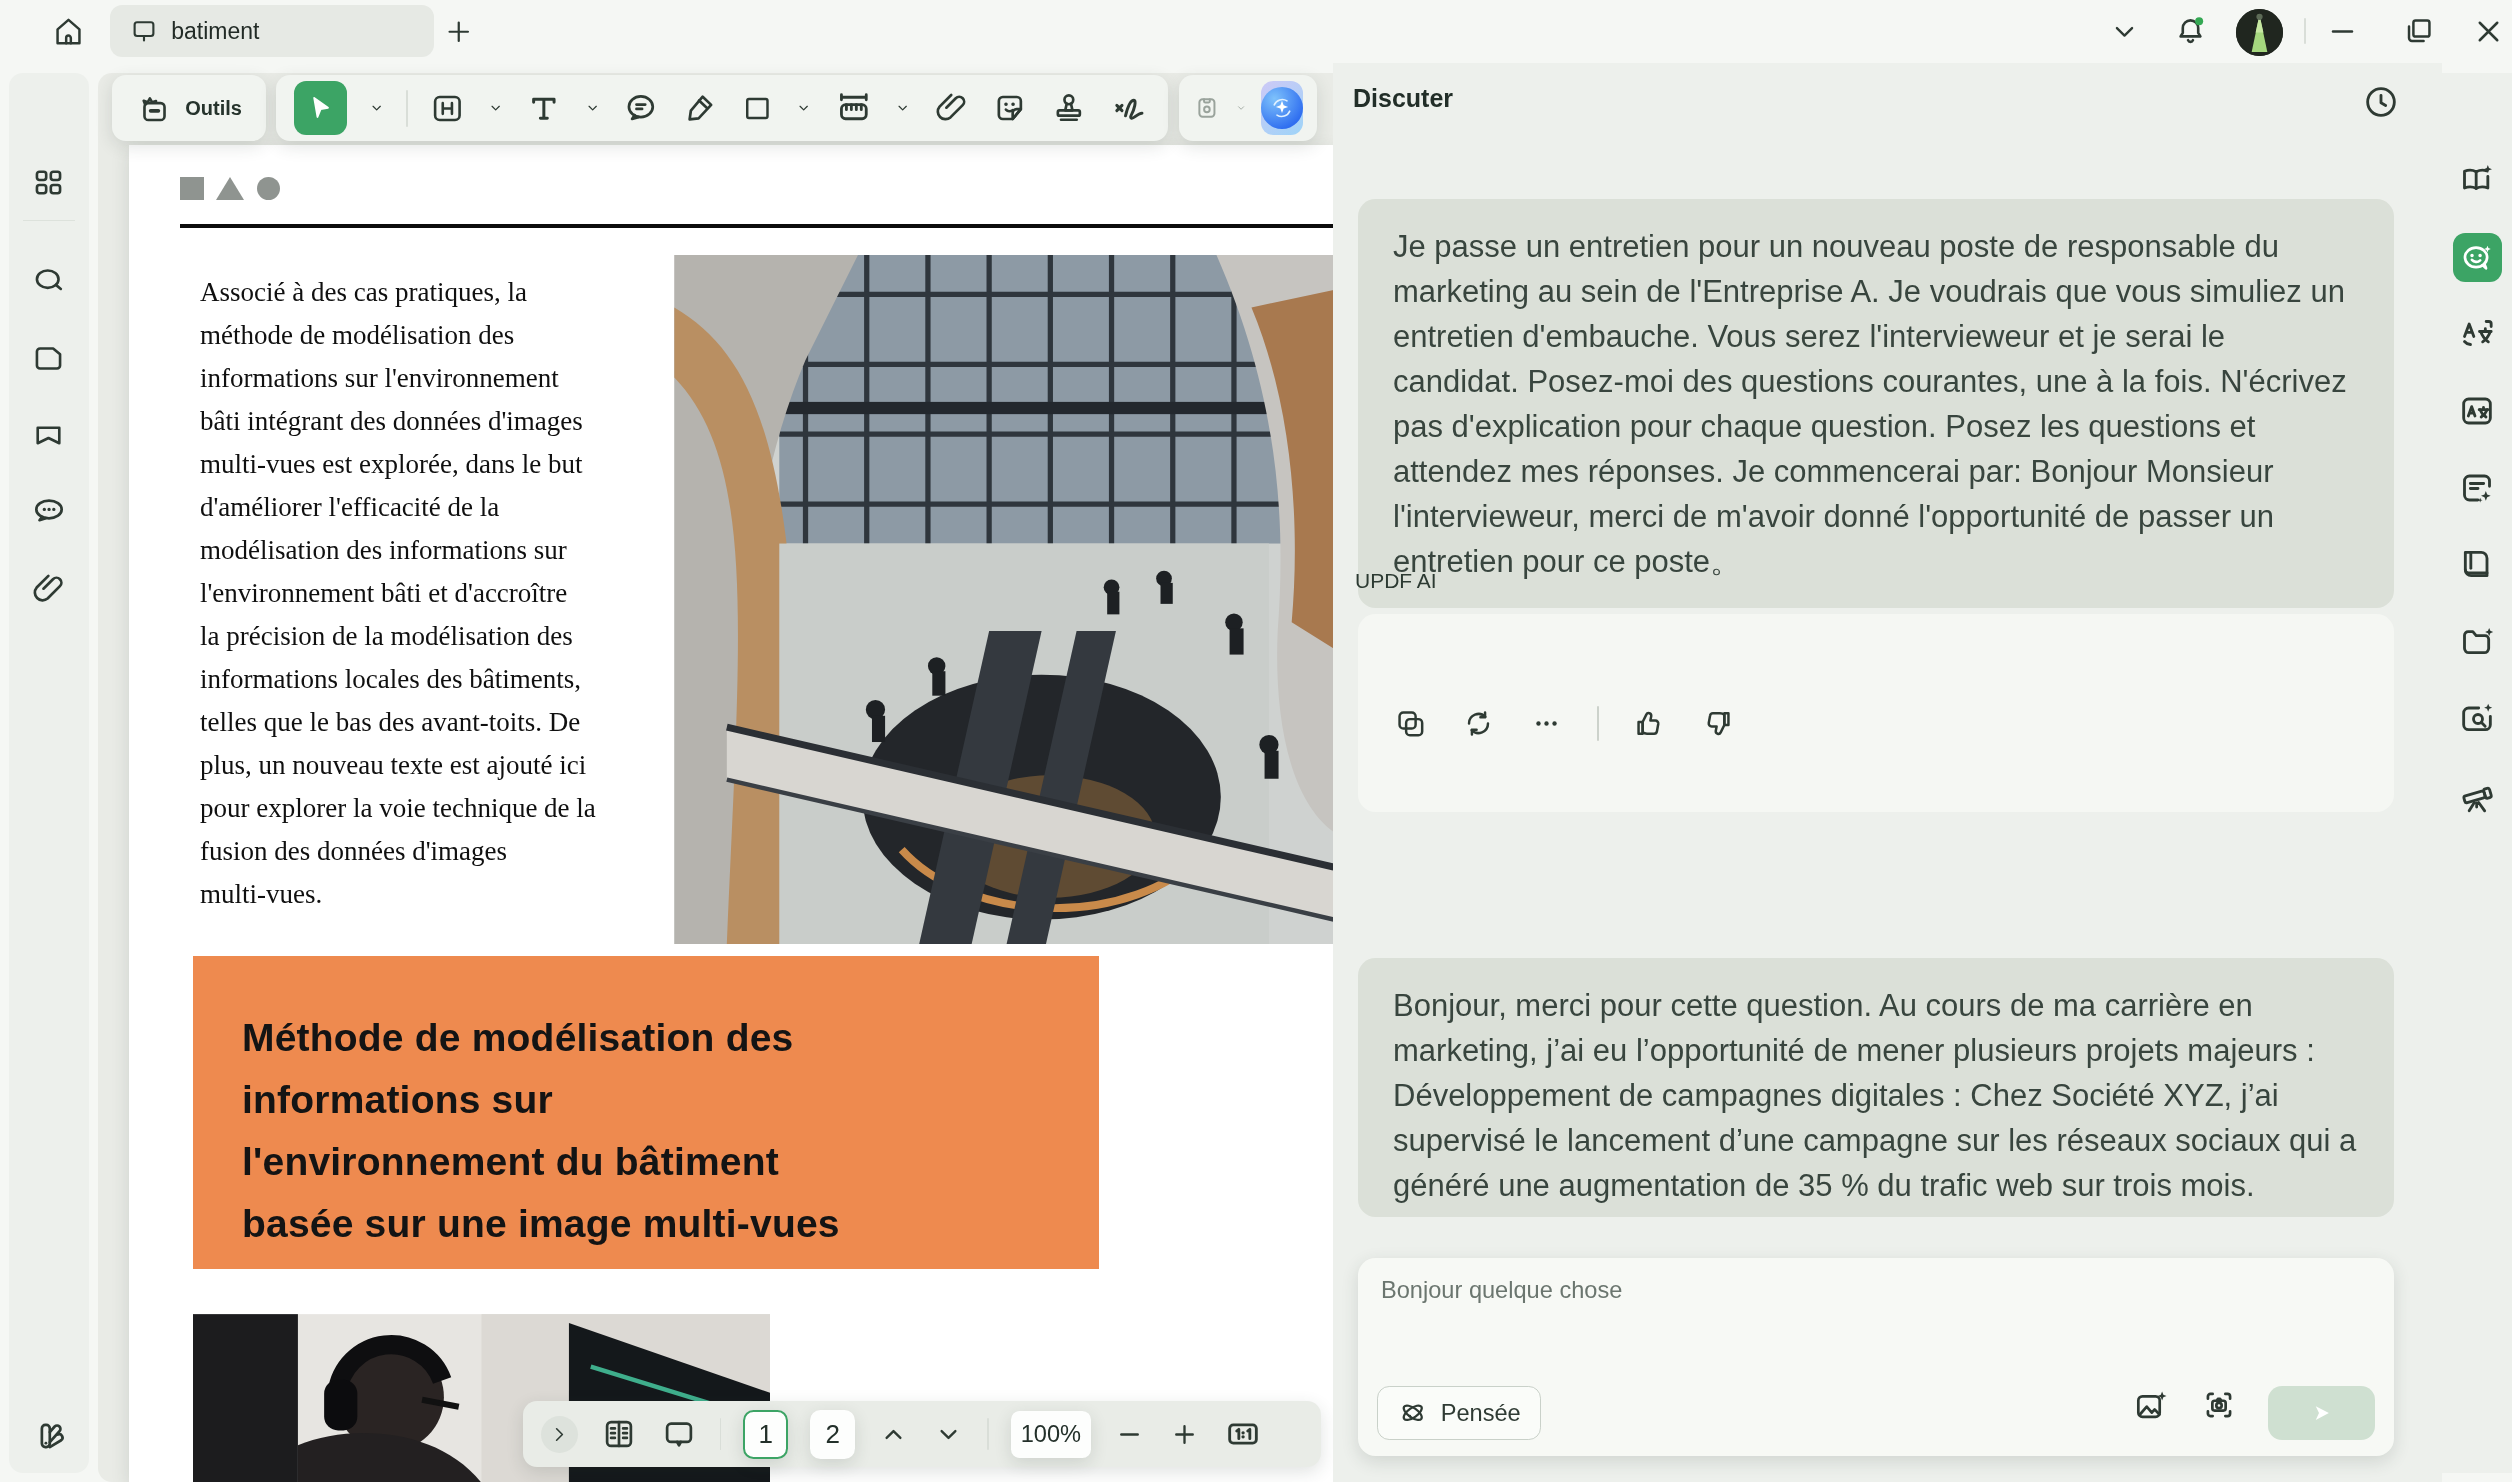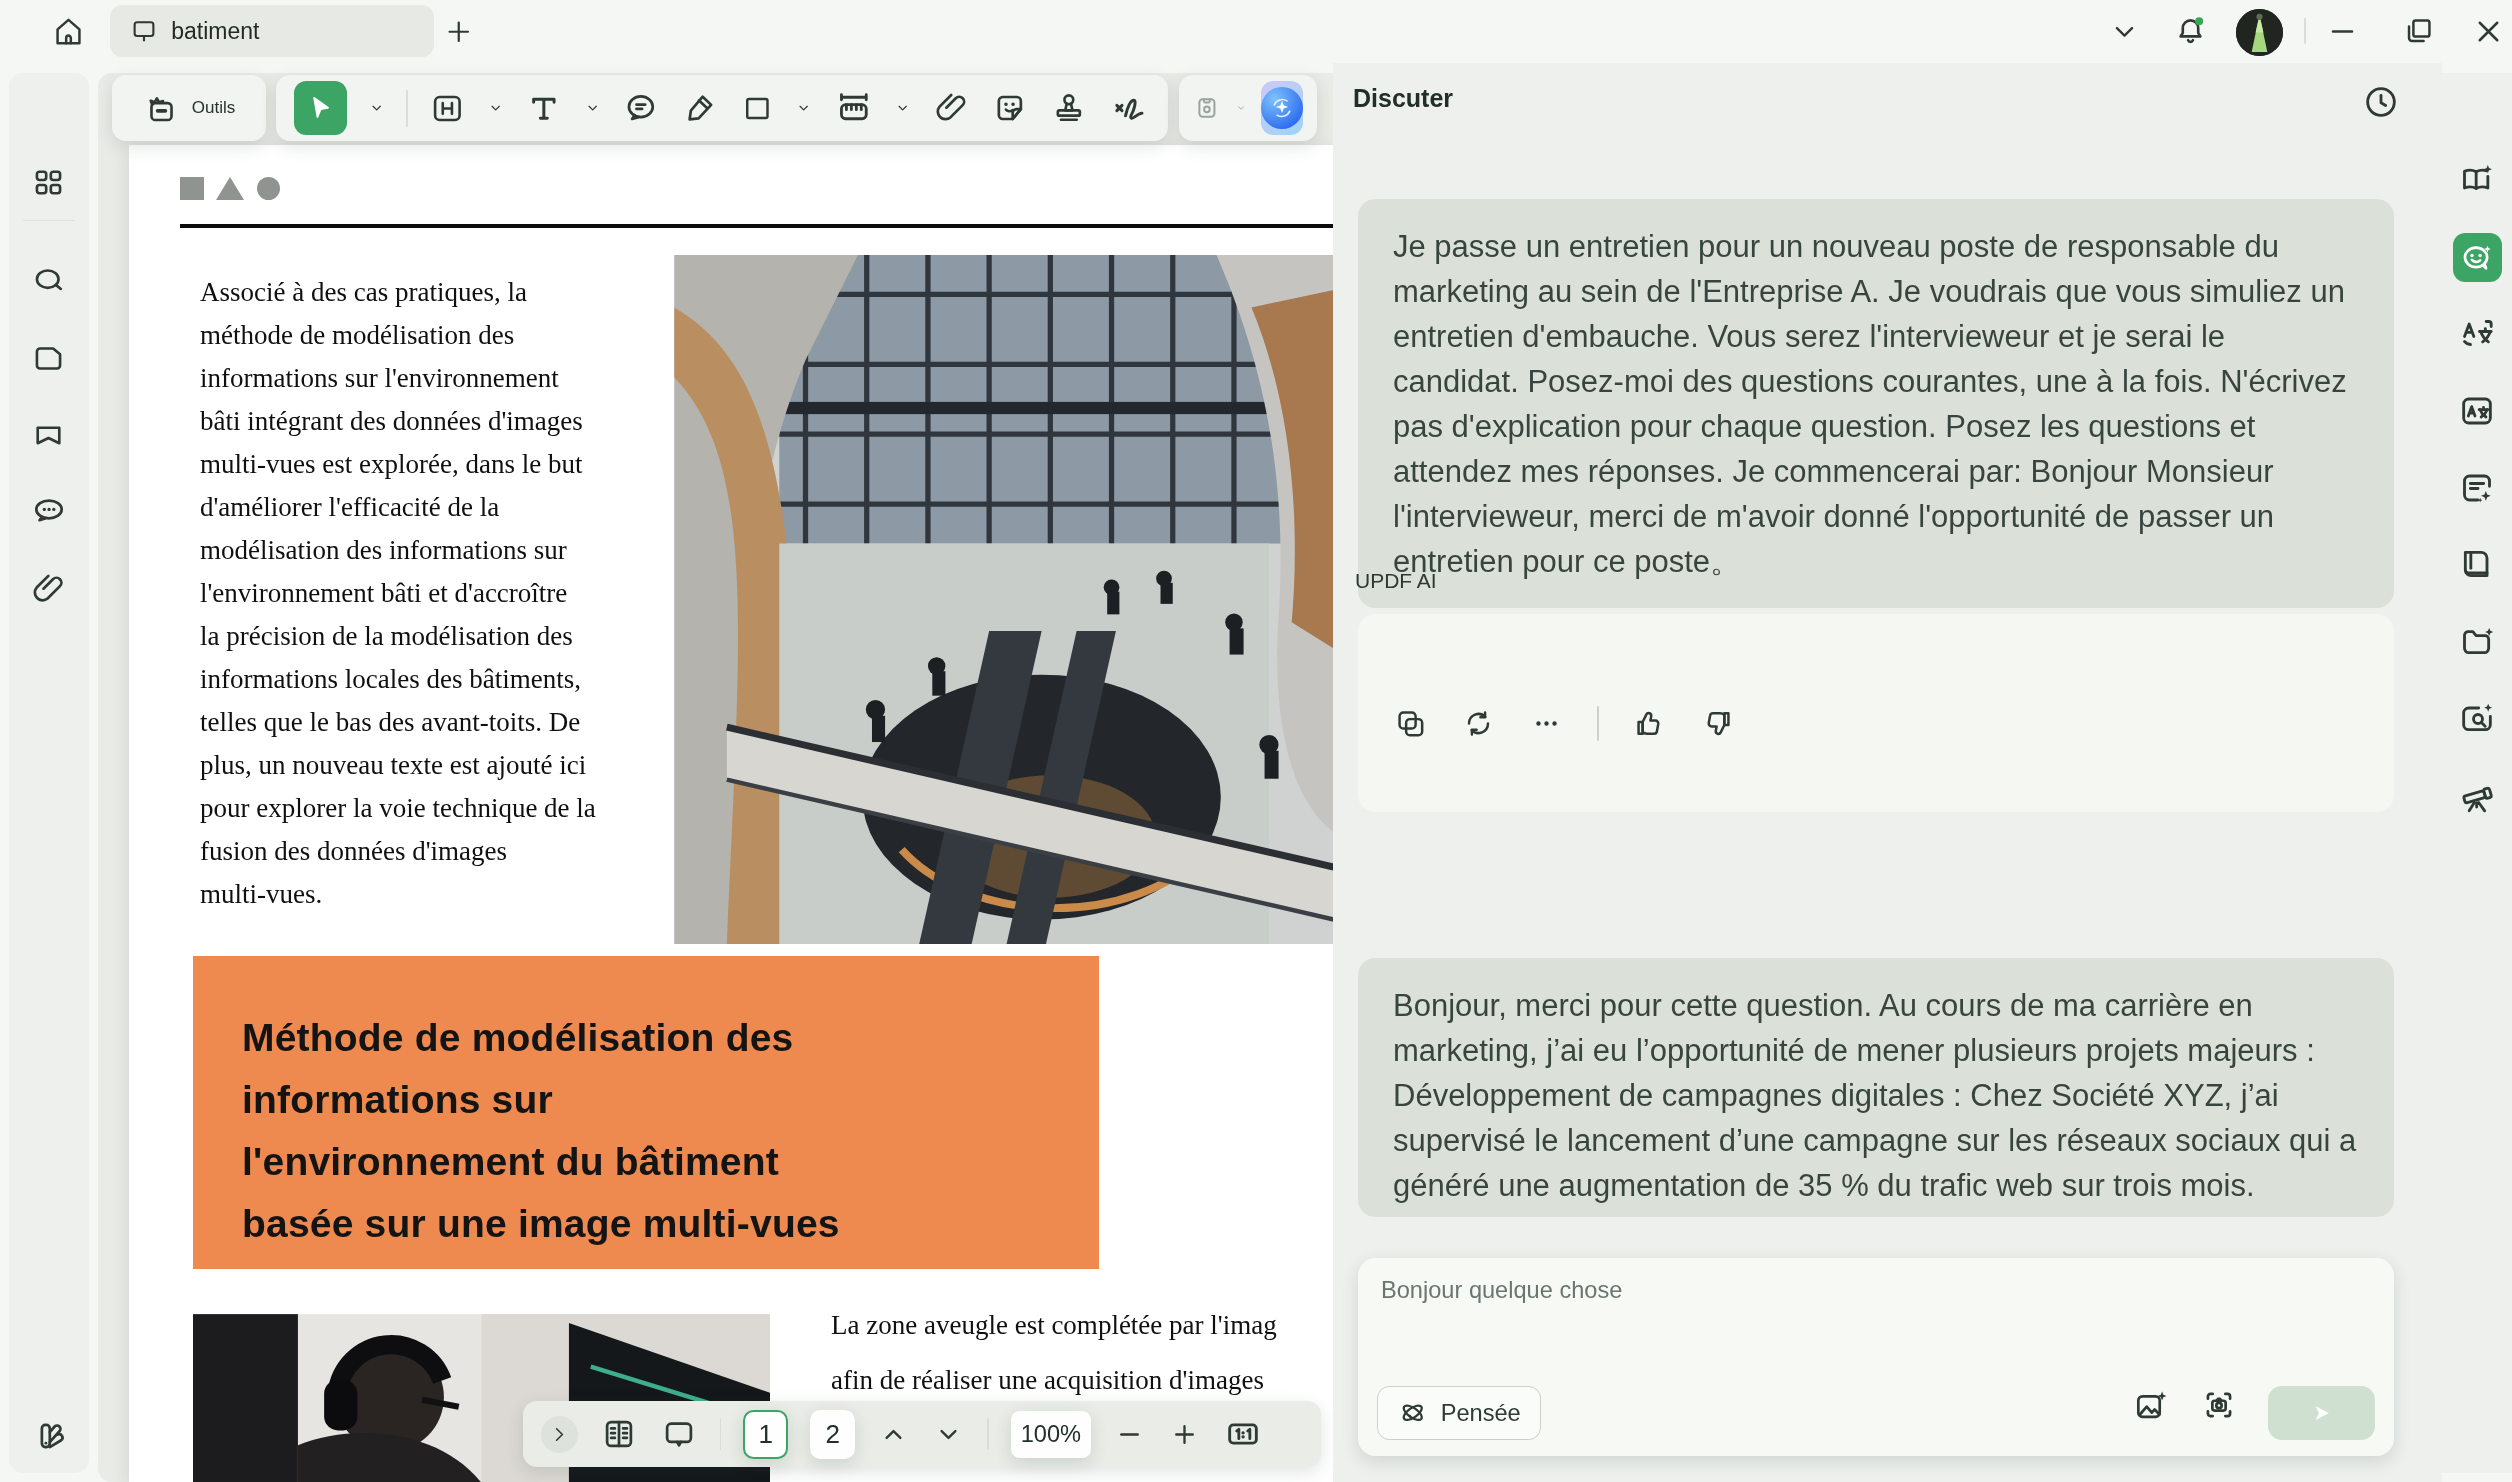--- a/index.html
+++ b/index.html
@@ -25,21 +25,21 @@
   .tab-label{font-size:23px;color:#222b26}
   .plusbtn{left:443px;top:15.7px;width:31.5px;height:31.5px}
   .winbtn{top:12.2px;width:38px;height:38px;display:flex;align-items:center;justify-content:center}
   .avatar{left:2236px;top:8.7px;width:47px;height:47px;border-radius:50%;overflow:hidden;background:#1f2620}
   
   .lsb{left:8.7px;top:73px;width:80px;height:1400px;background:var(--panel);border-radius:14px}
   .lsb .it{position:absolute;left:21px;width:38px;height:38px;display:flex;align-items:center;justify-content:center}
   .lsb-div{position:absolute;left:14px;top:147px;width:52px;height:0.9px;background:#dde2dc}
   
   .tb-outils{left:112px;top:75px;width:154px;height:66px;justify-content:center;gap:12.2px}
-  .outils-label{font-size:17px;font-weight:400;color:#26332c}
+  .outils-label{font-size:20px;font-weight:700;color:#26332c}
   .tb-tools{left:276px;top:75px;width:892px;height:66px;gap:21px;padding:0 17.5px}
   .tb-ai{left:1179px;top:75px;width:138px;height:66px;gap:14px;padding:0 14px;justify-content:center}
   .selbtn{width:54px;height:54px;border-radius:12.2px;background:var(--green);display:flex;align-items:center;justify-content:center}
   .aibtn{width:54px;height:54px;border-radius:12.2px;background:linear-gradient(140deg,#cdc9f6,#9ed4f8);display:flex;align-items:center;justify-content:center}
   .aicore{width:42px;height:42px;border-radius:50%;background:radial-gradient(circle at 32% 28%,#7ec2fb,#2f6ef0 75%);display:flex;align-items:center;justify-content:center}
   
   .canvas{left:98px;top:73px;width:1235px;height:1409px;background:var(--canvas);border-radius:14px 0 0 14px}
   .page{left:129px;top:145px;width:1205px;height:1337px;background:#fff;overflow:hidden}
   .shape{display:inline-block;background:#8f9490}
   .rule{left:51px;top:79px;width:1154px;height:4.4px;background:#0c0c0c}
@@ -268,22 +268,20 @@
         <polygon points="430,10 660,90 660,193 430,193" fill="#14181b"></polygon>
         <path d="M455 60 L650 120" stroke="#3fae8c" stroke-width="5"></path>
         <rect x="0" y="0" width="120" height="193" fill="#1c1c1e"></rect>
         <circle cx="225" cy="95" r="62" fill="#2a2423"></circle>
         <path d="M165 90 a62 62 0 0 1 120-14" stroke="#0e0e10" stroke-width="22" fill="none"></path>
         <rect x="150" y="75" width="38" height="58" rx="16" fill="#0c0c0e"></rect>
         <path d="M120 150 C180 125 280 130 330 193 L120 193 Z" fill="#232021"></path>
         <path d="M262 98 l42 8" stroke="#111" stroke-width="7"></path>
       </svg>
     </div>
-    <div class="abs caption">La zone aveugle est complétée par l'imag
-afin de réaliser une acquisition d'images</div>
   </div>
 
   <div class="abs grp tb-outils float">
     <svg class="ic" width="37" height="37" viewBox="0 0 24 24">
         <path d="M6 9.5 5 7l2.5 1L9 5.5 10.5 8l2.5-.8"></path>
         <rect x="5.5" y="8.5" width="13" height="11" rx="2.5"></rect>
         <path d="M9.5 13.5h5" stroke-width="2.4"></path>
       </svg>
     <span class="outils-label">Outils</span>
   </div>

